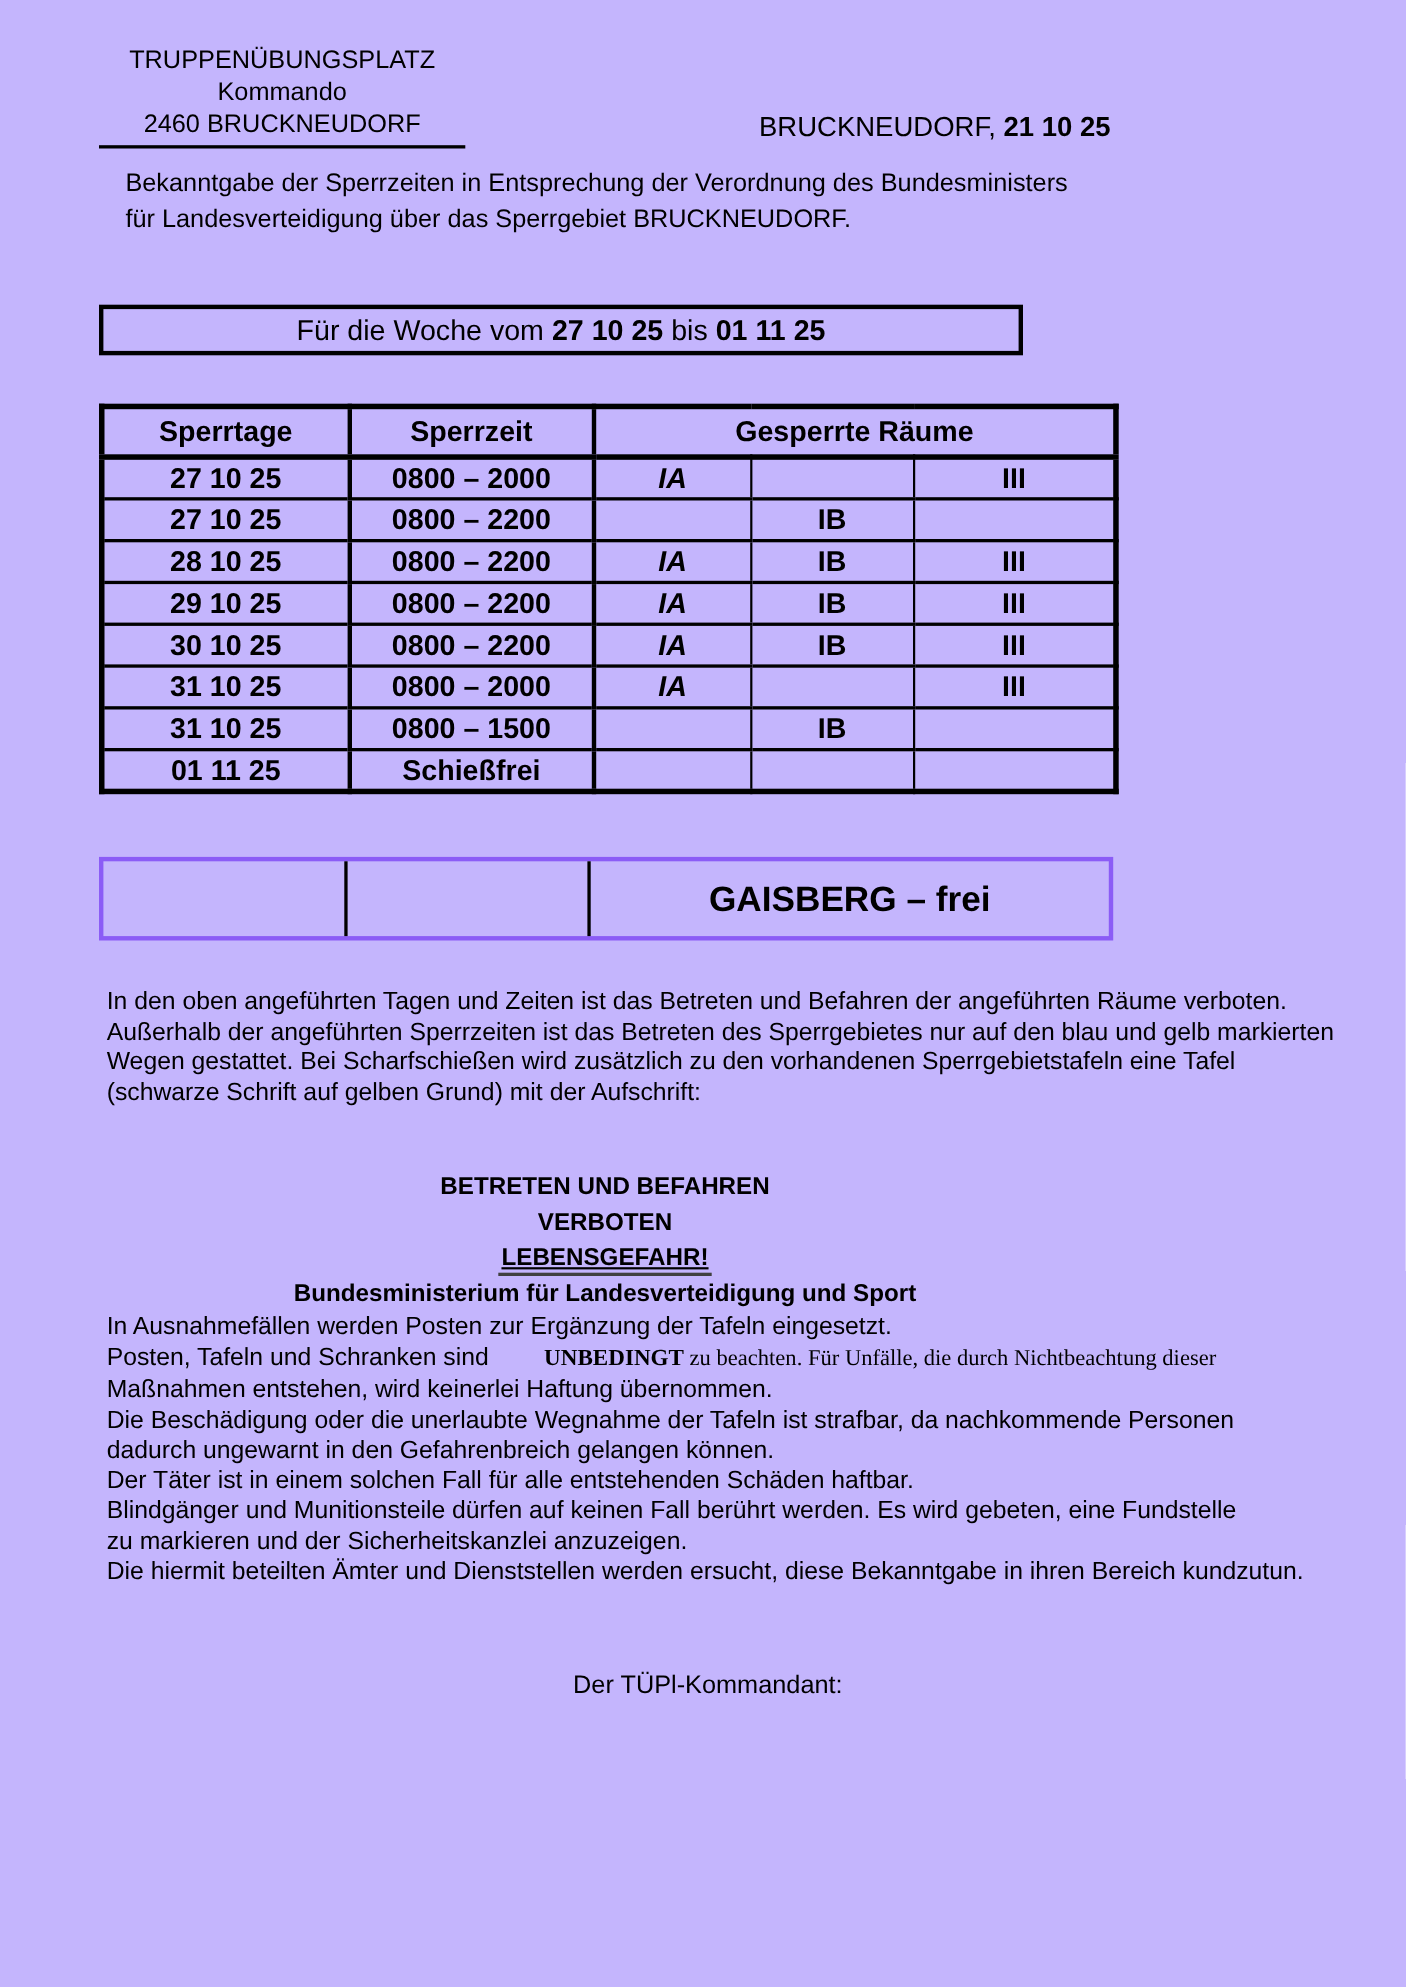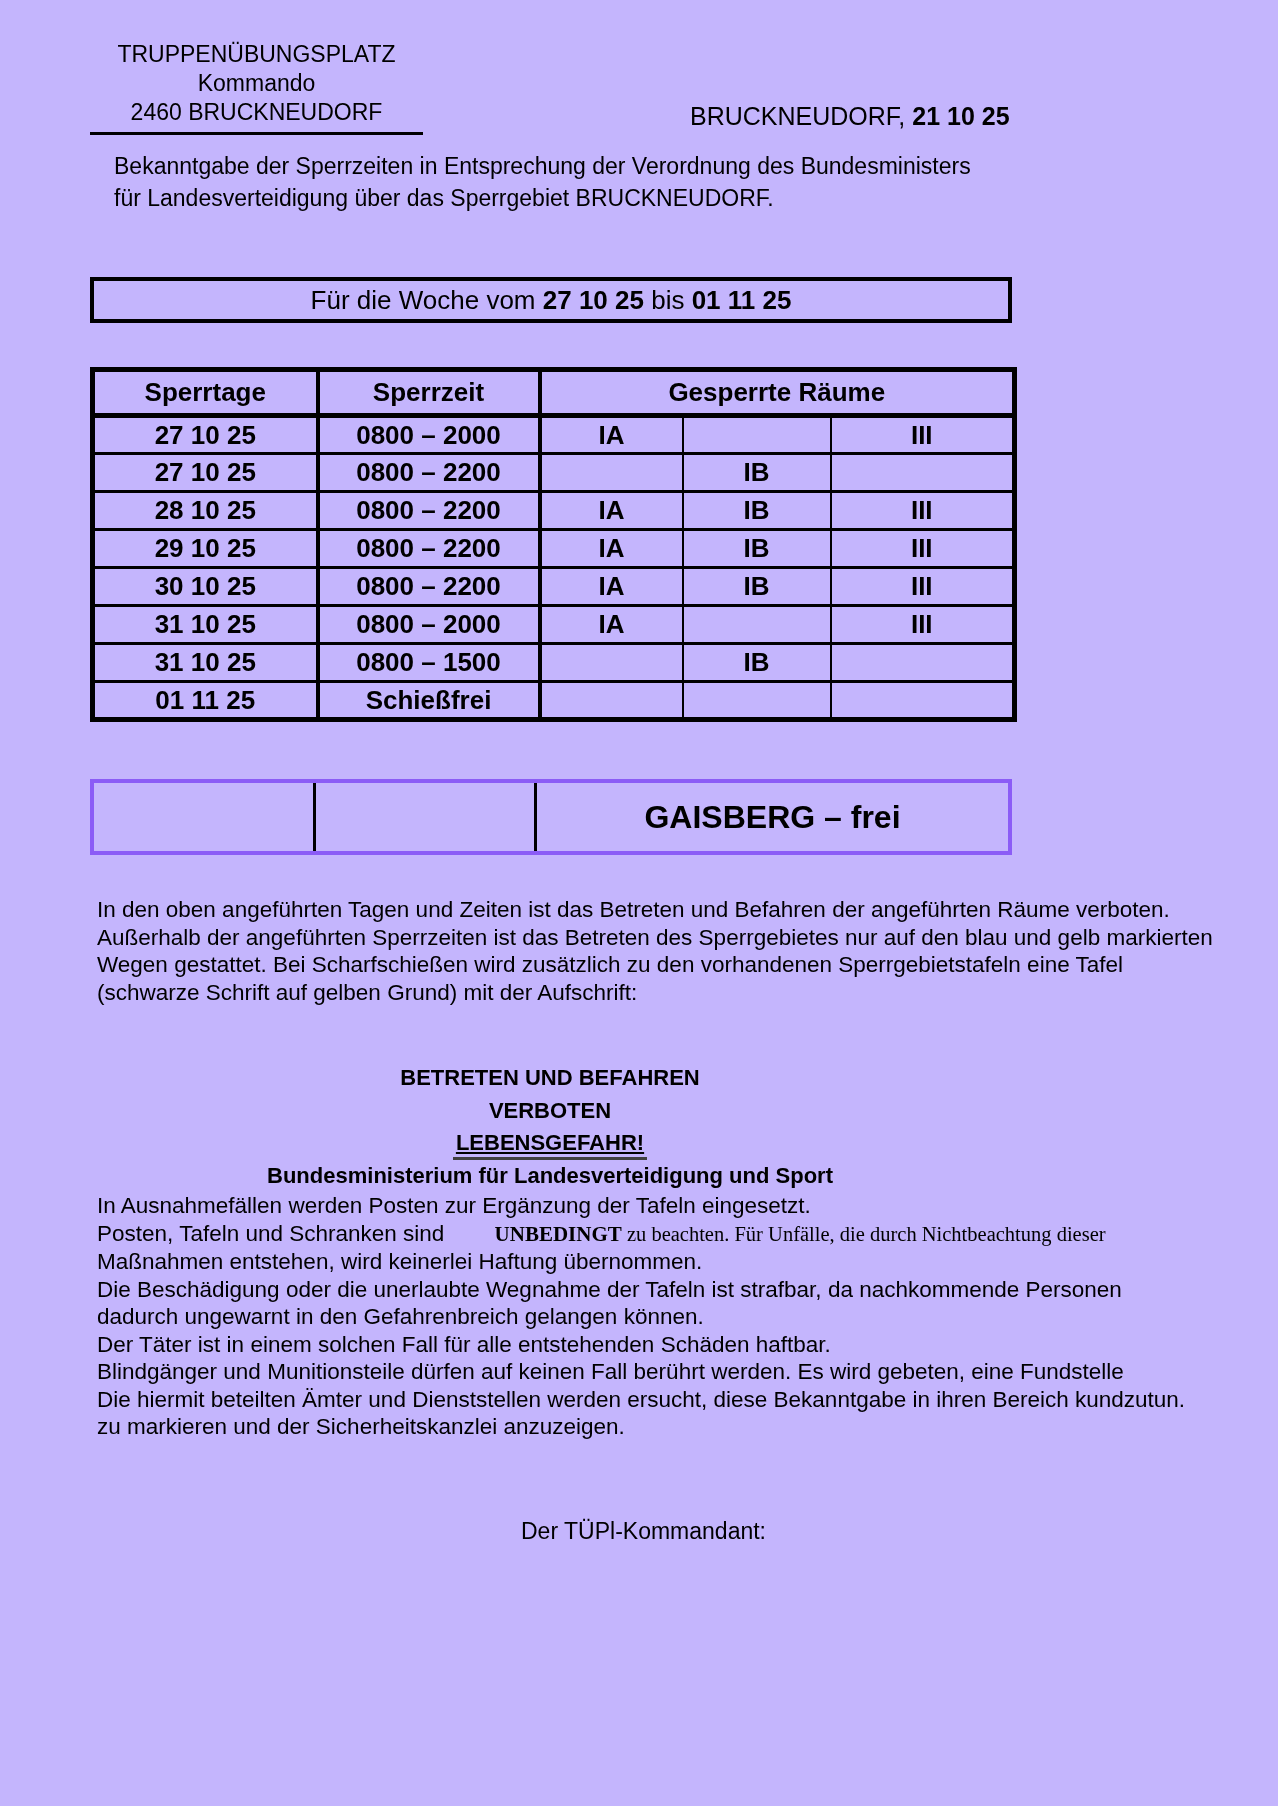--- a/index.html
+++ b/index.html
@@ -38,21 +38,21 @@
     top: 150px; left: 114px;
     font-size: 23px;
     line-height: 32px;
     white-space: nowrap;
   }
 
   
   .weekbox {
     position: absolute;
     top: 277px; left: 90px;
-    width: 922px; height: 46px;
+    width: 840px; height: 46px;
     box-sizing: border-box;
     border: 4px solid #000;
     display: flex; align-items: center; justify-content: center;
     font-size: 26px;
     white-space: pre;
   }
   .weekbox .b { font-weight: bold; }
 
   
   .sperr-table {
@@ -69,21 +69,21 @@
   .sperr-table th, .sperr-table td {
     padding: 0;
     overflow: hidden;
     white-space: nowrap;
   }
   .sperr-table thead tr { height: 46px; }
   .sperr-table tbody tr { height: 38px; }
   .sperr-table thead th { border-bottom: 5px solid #000; }
   .sperr-table th:nth-child(1), .sperr-table td:nth-child(1) { border-right: 4px solid #000; }
   .sperr-table th:nth-child(2), .sperr-table td:nth-child(2) { border-right: 4px solid #000; }
-  .sperr-table td:nth-child(3) { border-right: 2px solid #000; }
+  .sperr-table td:nth-child(3) { border-right: 2px solid #000; font-style: italic; }
   .sperr-table td:nth-child(4) { border-right: 2px solid #000; }
   .sperr-table tbody td { border-bottom: 3px solid #000; }
   .sperr-table tbody tr:last-child td { border-bottom: none; }
 
   
   .gbox {
     position: absolute;
     top: 779px; left: 90px;
     width: 922px; height: 76px;
     box-sizing: border-box;
@@ -257,19 +257,19 @@
   </div>
 
   <div class="body-block body2">
     <div>In Ausnahmefällen werden Posten zur Ergänzung der Tafeln eingesetzt.</div>
     <div><span>Posten, Tafeln und Schranken sind </span><span class="serif-bold">UNBEDINGT</span><span class="serif"> zu beachten. Für Unfälle, die durch Nichtbeachtung dieser</span></div>
     <div>Maßnahmen entstehen, wird keinerlei Haftung übernommen.</div>
     <div>Die Beschädigung oder die unerlaubte Wegnahme der Tafeln ist strafbar, da nachkommende Personen</div>
     <div>dadurch ungewarnt in den Gefahrenbreich gelangen können.</div>
     <div>Der Täter ist in einem solchen Fall für alle entstehenden Schäden haftbar.</div>
     <div>Blindgänger und Munitionsteile dürfen auf keinen Fall berührt werden. Es wird gebeten, eine Fundstelle</div>
+    <div>zu markieren und der Sicherheitskanzlei anzuzeigen.</div>
     <div>Die hiermit beteilten Ämter und Dienststellen werden ersucht, diese Bekanntgabe in ihren Bereich kundzutun.</div>
-    <div>zu markieren und der Sicherheitskanzlei anzuzeigen.</div>
   </div>
 
   <div class="signature">Der TÜPl-Kommandant:</div>
 
 </div>
 
 </body></html>

